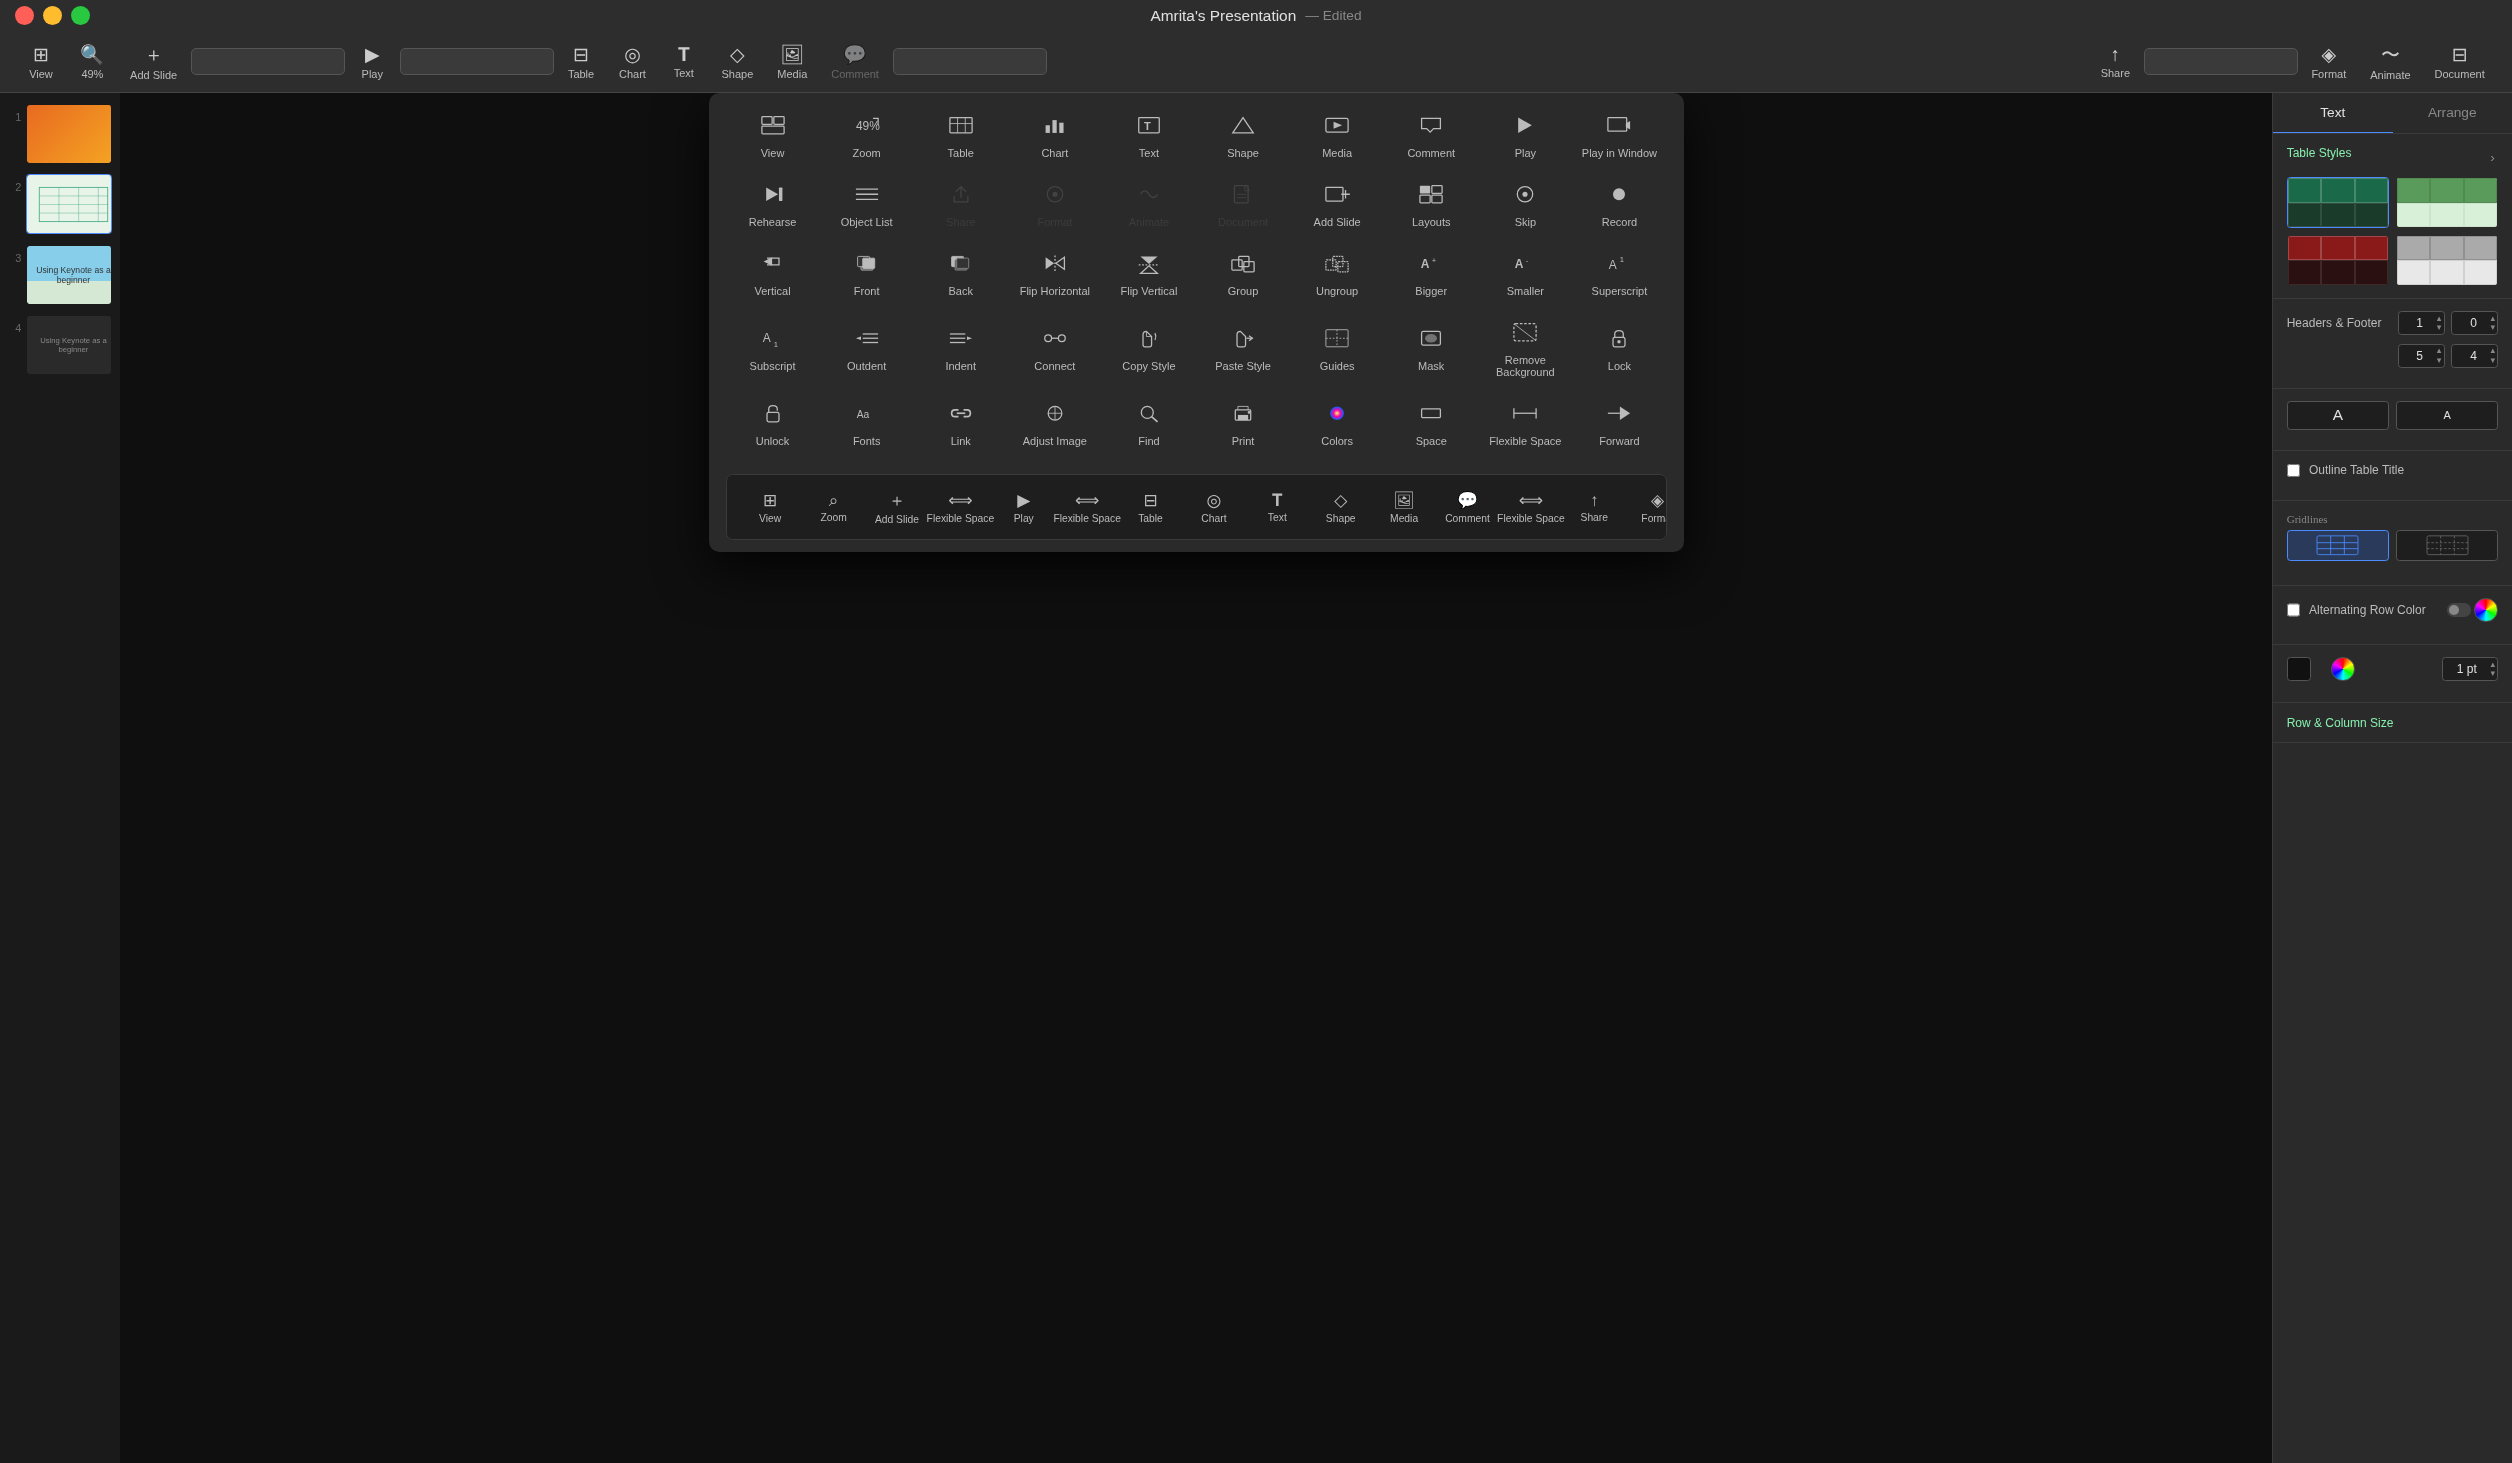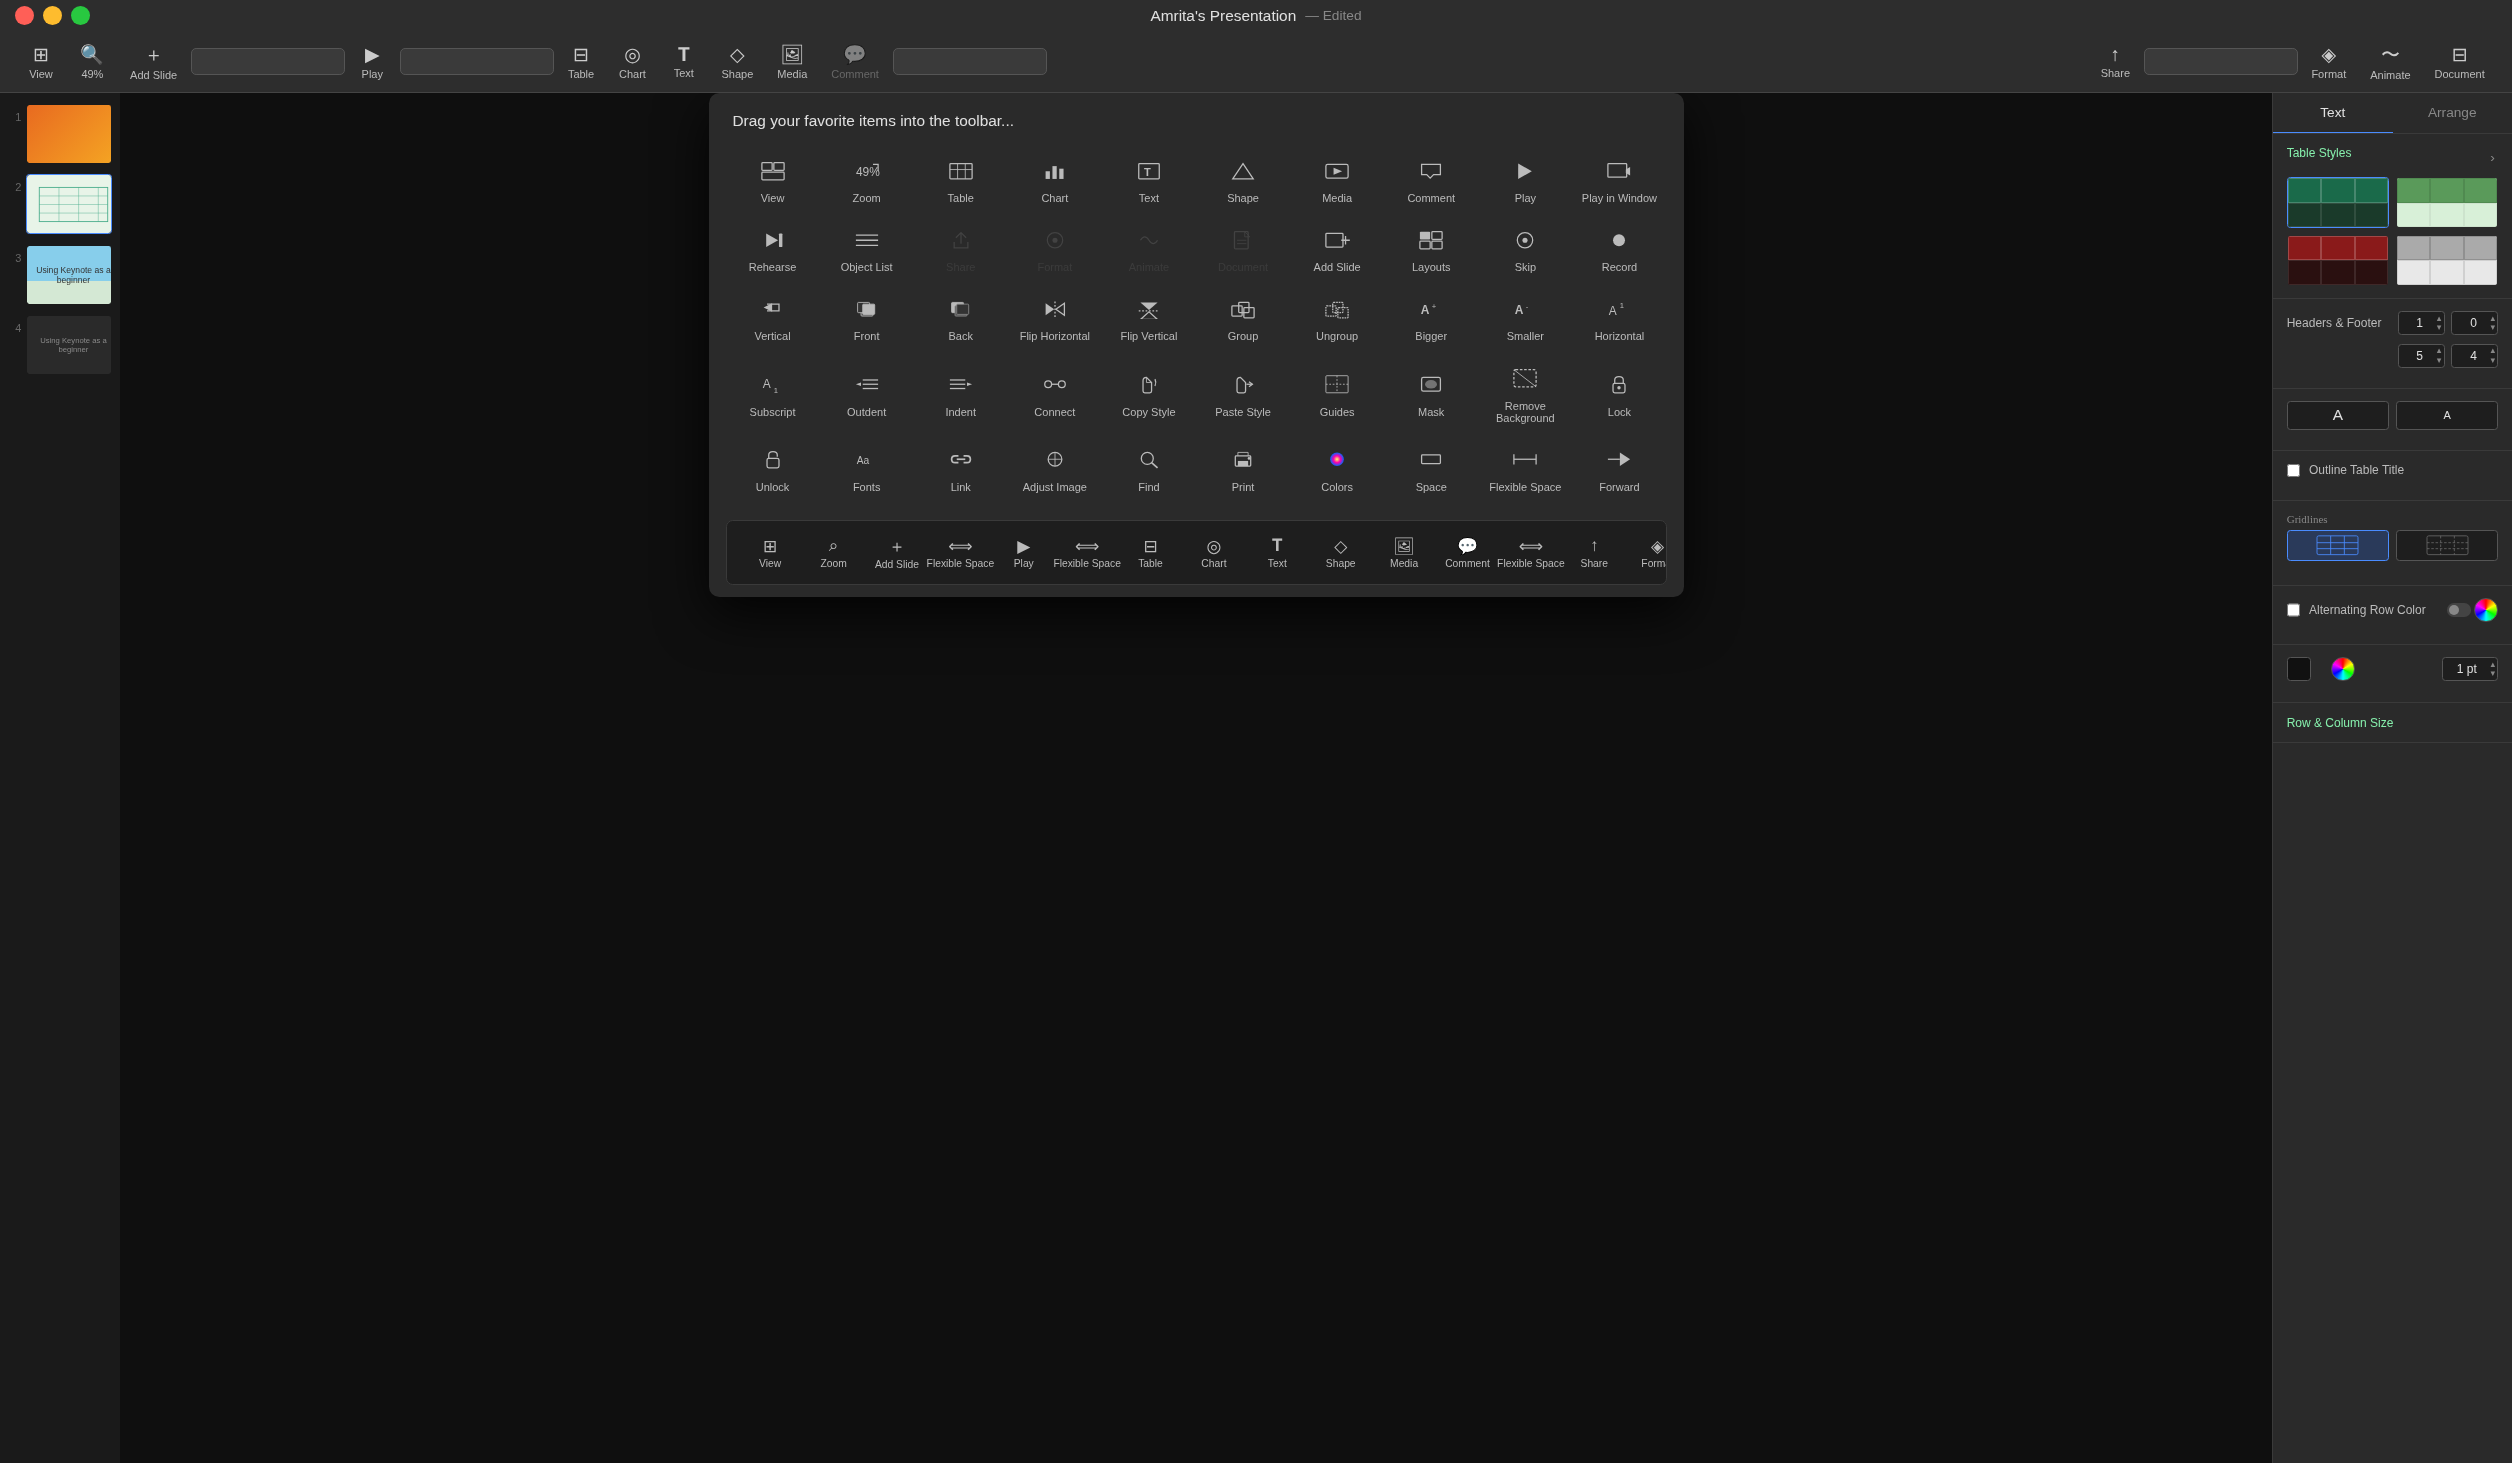--- a/index.html
+++ b/index.html
@@ -557,21 +557,20 @@
           <div style="font-size:7.7px;color:#888;text-align:center;">Using Keynote as a beginner</div>
         </div>
       </div>
     </div>
   </div>
 
   <div class="main-content">
     <div class="toolbar-customize-overlay">
       <div class="toolbar-customize-dialog">
 
-        <div class="dialog-header">Drag your favorite items into the toolbar...</div>
 
         <div class="items-grid" style="grid-template-columns: repeat(10,1fr);">
 
           <div class="grid-item">
             <span class="g-icon">
               <svg width="26" height="20.5" viewBox="0 0 30 24">
                   <rect x="2" y="2" width="12" height="9" rx="1" fill="none" stroke="#bbb" stroke-width="1.5"></rect>
                   <rect x="16" y="2" width="12" height="9" rx="1" fill="none" stroke="#bbb" stroke-width="1.5"></rect>
                   <rect x="2" y="13" width="26" height="9" rx="1" fill="none" stroke="#bbb" stroke-width="1.5"></rect>
                 </svg>
@@ -841,21 +840,21 @@
             </span>
             <span class="g-label">Smaller</span>
           </div>
           <div class="grid-item">
             <span class="g-icon">
               <svg width="26" height="20.5" viewBox="0 0 30 24" style="font-size:28px">
                   <text x="3" y="19" font-size="14" fill="#bbb">A</text>
                   <text x="16" y="11" font-size="9" fill="#bbb">1</text>
                 </svg>
             </span>
-            <span class="g-label">Horizontal</span>
+            <span class="g-label">Superscript</span>
           </div>
 
           <div class="grid-item">
             <span class="g-icon">
               <svg width="26" height="20.5" viewBox="0 0 30 24" style="font-size:28px">
                   <text x="3" y="16" font-size="14" fill="#bbb">A</text>
                   <text x="16" y="22" font-size="9" fill="#bbb">1</text>
                 </svg>
             </span>
             <span class="g-label">Subscript</span>

